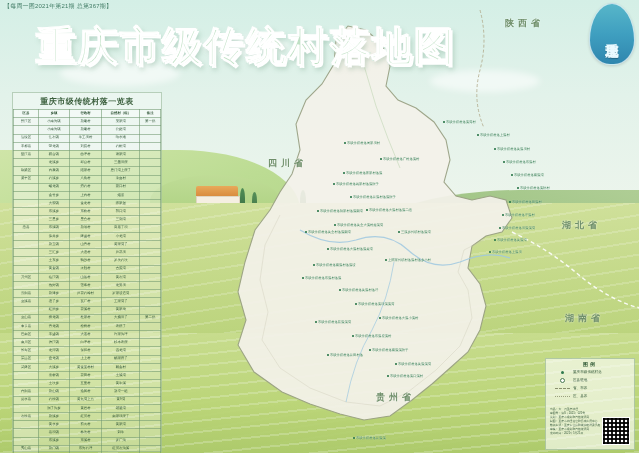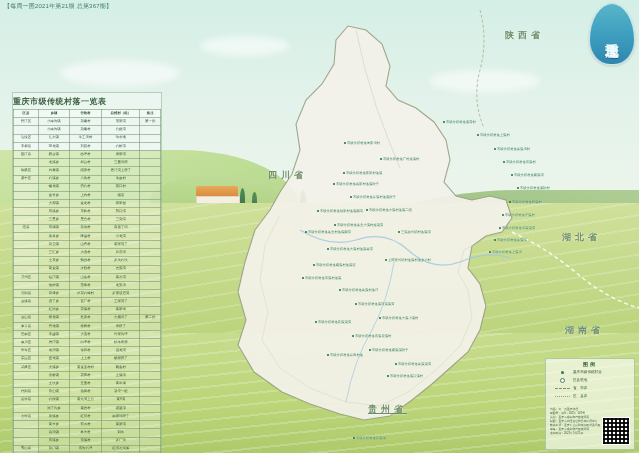--- a/index.html
+++ b/index.html
@@ -55,35 +55,35 @@
     border-radius:50% 50% 46% 46%/60% 60% 40% 40%;
     border:1px solid rgba(255,255,255,.7);
     box-shadow:0 1px 3px rgba(0,0,0,.15);
     display:flex;align-items:center;justify-content:center;}
   .logo-txt{color:#eafaff;font-size:13px;font-weight:bold;line-height:13px;
     writing-mode:vertical-rl;letter-spacing:1px;text-shadow:0 1px 1px rgba(0,0,0,.2);}
 
   
   .tbl-wrap{position:absolute;left:12px;top:92px;width:148px;height:358px;
     background:rgba(255,255,255,.30);border:1px solid rgba(120,160,120,.45);}
-  .tbl-title{font-size:8px;font-weight:bold;color:#3b5f3d;
+  .tbl-title{text-align:center;font-size:8px;font-weight:bold;color:#3b5f3d;
     padding:3px 0 2px;letter-spacing:.5px;}
   table.dataTable{width:100%;border-collapse:collapse;table-layout:fixed;}
   table.dataTable th,table.dataTable td{
     border:.5px solid rgba(110,150,110,.55);
     font-size:3.4px;line-height:5.6px;height:7.2px;
     text-align:center;color:#2f5436;padding:0;overflow:hidden;white-space:nowrap;}
   table.dataTable th{background:rgba(255,255,255,.35);font-weight:bold;}
   table.dataTable td.c0{background:rgba(255,255,255,.18);}
   col.w0{width:17%} col.w1{width:21%} col.w2{width:22%} col.w3{width:26%} col.w4{width:14%}
 
   
   .map-layer{position:absolute;left:150px;top:0;width:489px;height:453px;}
   .prov{position:absolute;font-size:9px;color:#6f8f6a;letter-spacing:4px;font-weight:bold;
-    text-shadow:0 0 2px rgba(255,255,255,.8);margin-top:12px;}
+    text-shadow:0 0 2px rgba(255,255,255,.8);}
   .vlabel{position:absolute;font-size:3.3px;color:#2f7a4e;white-space:nowrap;
     text-shadow:0 0 1px rgba(255,255,255,.9);}
   .vdot{position:absolute;width:1.6px;height:1.6px;background:#2f7a4e;border-radius:50%;}
 
   
   .legend{position:absolute;left:545px;top:358px;width:88px;height:90px;
     background:rgba(255,255,255,.62);border:1px solid rgba(120,160,120,.5);}
   .legend-title{text-align:center;font-size:5px;font-weight:bold;color:#37603c;padding:2px 0 1px;letter-spacing:2px;}
   .lg-row{display:flex;align-items:center;gap:3px;padding:0 0 0 8px;height:8px;}
   .lg-sym{width:16px;display:flex;align-items:center;justify-content:center;}
@@ -145,32 +145,33 @@
     <path d="M150 230 Q180 248 206 240 Q236 230 258 250 Q282 272 310 262 Q338 250 360 258" fill="none" stroke="#9fc8e0" stroke-width="1.2" opacity="0.85"></path>
     <path d="M196 402 Q204 360 222 330 Q238 300 244 262" fill="none" stroke="#9fc8e0" stroke-width="0.9" opacity="0.8"></path>
     <path d="M206 30 Q214 70 226 106 Q238 140 250 168" fill="none" stroke="#bcd4b0" stroke-width="0.8" opacity="0.7"></path>
 
     <path d="M330 10 Q338 40 330 70 Q322 100 334 128" fill="none" stroke="#b0a98a" stroke-width="1" stroke-dasharray="3 2" opacity="0.8"></path>
     <path d="M362 232 Q400 250 430 276 Q460 300 489 308" fill="none" stroke="#ffffff" stroke-width="1.4" stroke-dasharray="4 3" opacity="0.9"></path>
   </svg>
 
   <div class="issue">【每周一图2021年第21期 总第367期】</div>
 
+  <div class="title"><span>重庆市级传统村落地图</span></div>
 
   <div class="logo">
     <div class="logo-txt">重庆地理</div>
   </div>
 
   <div class="map-layer">
     <div id="prov-holder">
         <div class="prov" style="left: 355px; top: 17px;">陕西省</div>
         <div class="prov" style="left: 118px; top: 157px;">四川省</div>
         <div class="prov" style="left: 412px; top: 219px;">湖北省</div>
         <div class="prov" style="left: 415px; top: 312px;">湖南省</div>
-        <div class="prov" style="left: 218px; top: 391px; text-decoration: underline;">贵州省</div>
+        <div class="prov" style="left: 226px; top: 391px;">贵州省</div>
       </div>
     <div id="village-holder">
         <div class="vdot" style="left: 194px; top: 142px;"></div>
         <div class="vlabel" style="left: 197px; top: 141px;">市级传统村落周家坝村</div>
         <div class="vdot" style="left: 230px; top: 158px;"></div>
         <div class="vlabel" style="left: 233px; top: 157px;">市级传统村落广村落溪村</div>
         <div class="vdot" style="left: 193px; top: 172px;"></div>
         <div class="vlabel" style="left: 196px; top: 171px;">市级传统村落陈家村落溪</div>
         <div class="vdot" style="left: 183px; top: 183px;"></div>
         <div class="vlabel" style="left: 186px; top: 182px;">市级传统村落钱家村落溪院子</div>

